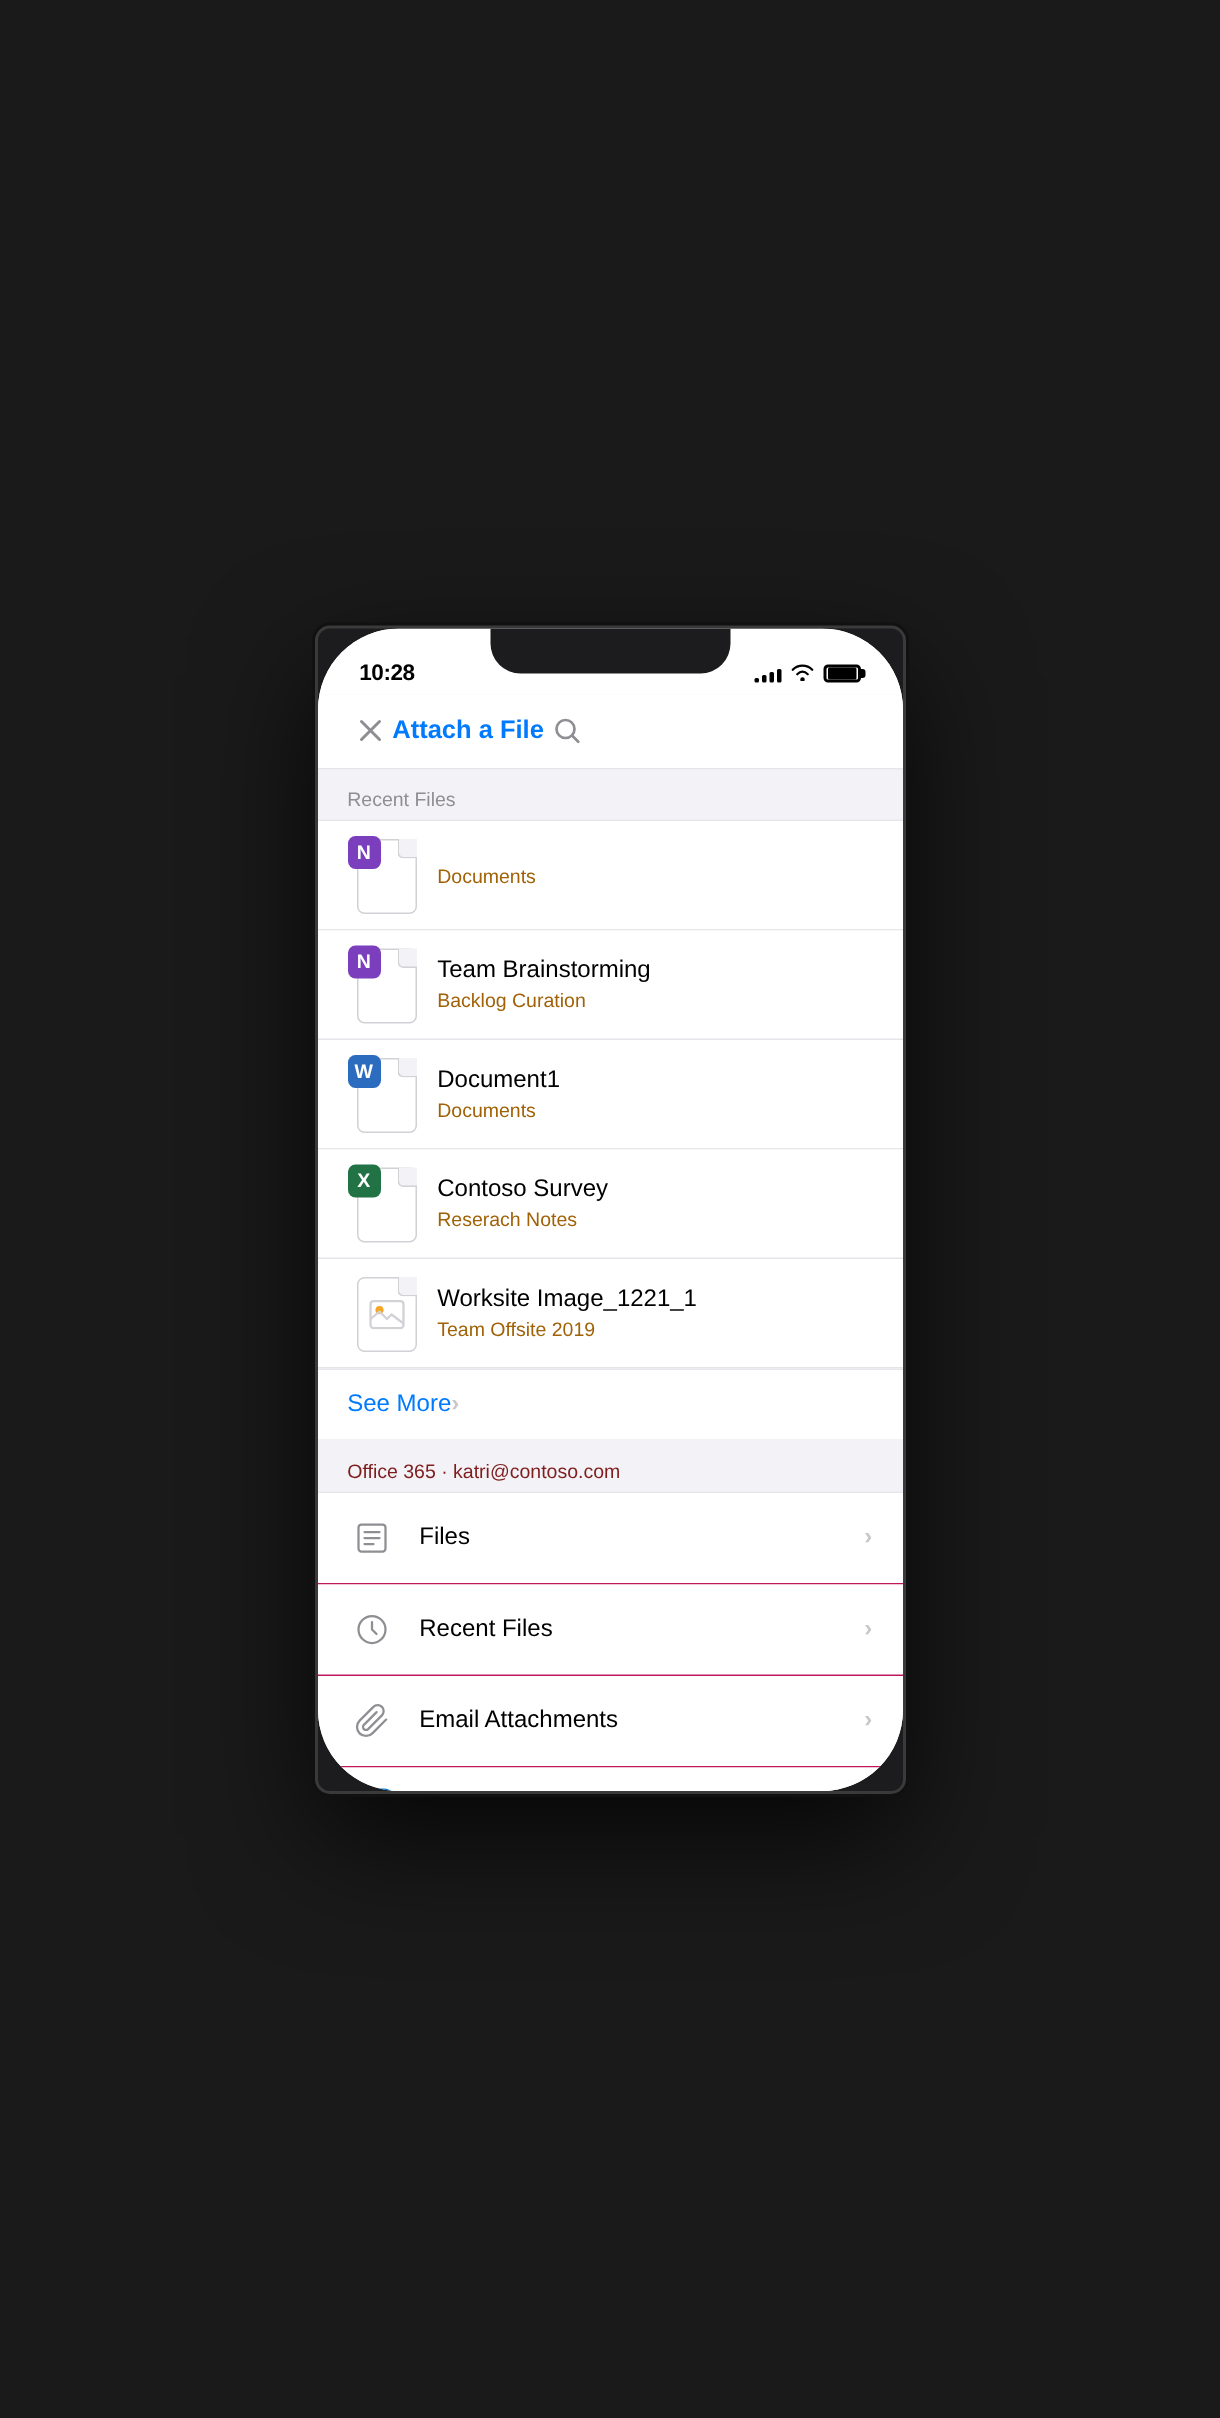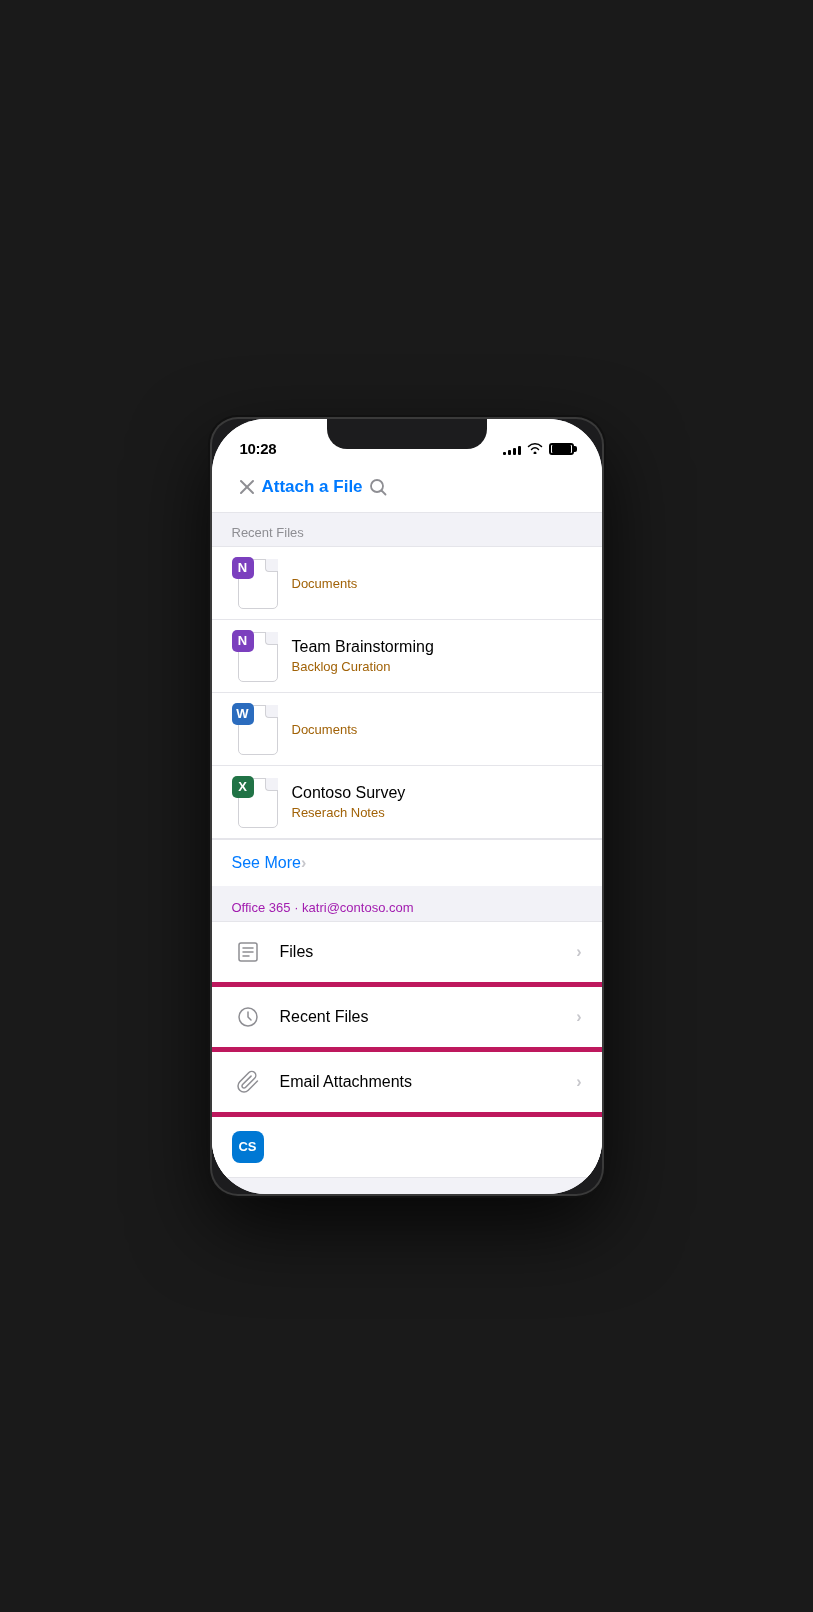--- a/index.html
+++ b/index.html
@@ -10,21 +10,21 @@
       justify-content: center;
       align-items: center;
       min-height: 100vh;
       font-family: -apple-system, BlinkMacSystemFont, 'SF Pro Display', 'Helvetica Neue', sans-serif;
     }
 
     .phone-outer {
       width: 390px;
       height: 775px;
       background: #1c1c1e;
-      border-radius: 26px;
+      border-radius: 8px;
       position: relative;
       box-shadow:
         0 0 0 2px #3a3a3a,
         0 0 0 4px #111,
         0 30px 80px rgba(0,0,0,0.8);
       overflow: hidden;
     }
 
     
     .phone-outer::before {
@@ -339,31 +339,31 @@
     .chevron-right {
       color: #c7c7cc;
       font-size: 16px;
       font-weight: 600;
     }
 
     
     .office-section-header {
       padding: 14px 20px 6px;
       font-size: 13px;
-      color: #a21caf;
+      color: #7f1d1d;
       background: #f2f2f7;
     }
 
     
     .nav-list-item {
       display: flex;
       align-items: center;
       padding: 14px 20px;
       background: white;
-      border-bottom: 5px solid #be185d;
+      border-bottom: 1px solid #be185d;
       cursor: pointer;
       gap: 16px;
       min-height: 52px;
     }
 
     .nav-list-item:last-child {
       border-bottom: none;
     }
 
     .nav-icon {
@@ -469,35 +469,51 @@
             <div class="file-location">Backlog Curation</div>
           </div>
         </div>
 
         <div class="list-item">
           <div class="file-icon-wrap">
             <div class="file-page"></div>
             <div class="app-badge badge-word">W</div>
           </div>
           <div class="file-info">
+            <div class="file-name">Document1</div>
             <div class="file-location">Documents</div>
           </div>
         </div>
 
         <div class="list-item">
           <div class="file-icon-wrap">
             <div class="file-page"></div>
             <div class="app-badge badge-excel">X</div>
           </div>
           <div class="file-info">
             <div class="file-name">Contoso Survey</div>
             <div class="file-location">Reserach Notes</div>
           </div>
         </div>
 
+        <div class="list-item">
+          <div class="image-file-icon">
+            <div class="image-page">
+              <svg width="24" height="20" viewBox="0 0 24 20" fill="none">
+                <rect x="1" y="1" width="22" height="18" rx="2" stroke="#d1d1d6" stroke-width="1.5" fill="white"></rect>
+                <circle cx="7" cy="7" r="2.5" fill="#f5a623" stroke="#f5a623" stroke-width="0.5"></circle>
+                <path d="M1 13l6-5 5 5 3-3 8 6" stroke="#d1d1d6" stroke-width="1.5" stroke-linejoin="round" fill="none"></path>
+              </svg>
+            </div>
+          </div>
+          <div class="file-info">
+            <div class="file-name">Worksite Image_1221_1</div>
+            <div class="file-location">Team Offsite 2019</div>
+          </div>
+        </div>
       </div>
 
       <div class="see-more-row">
         <span class="see-more-text">See More</span>
         <span class="chevron-right">›</span>
       </div>
 
       <div class="office-section-header">Office 365 · katri@contoso.com</div>
 
       <div class="list-group">

